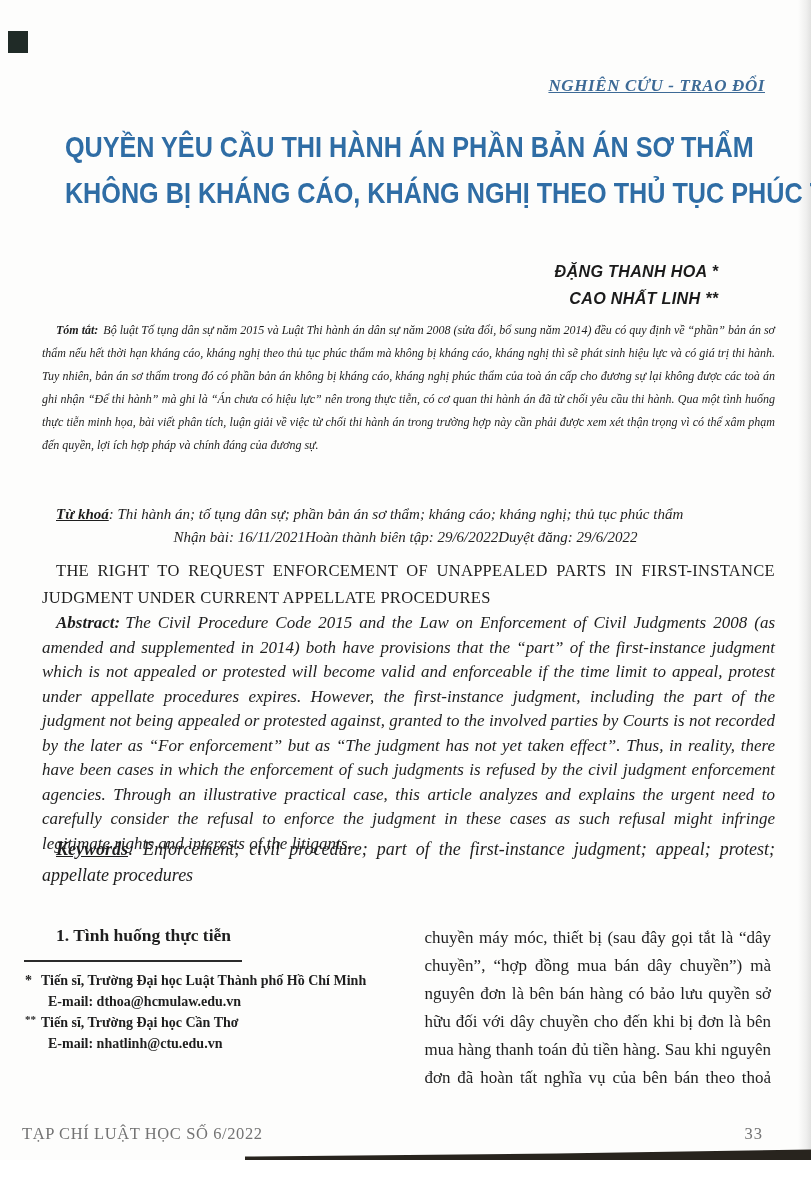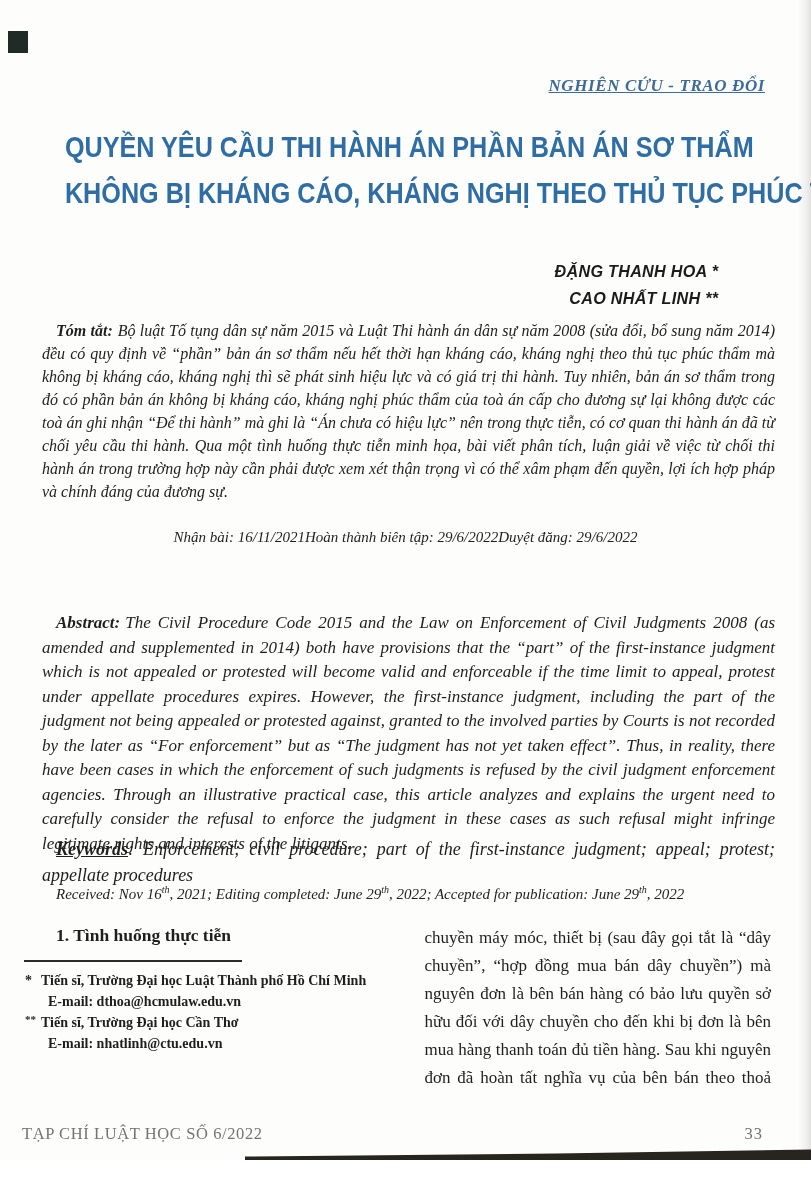--- a/index.html
+++ b/index.html
@@ -32,21 +32,21 @@
   .title-line{display:block;}
 
   
   .authors{top:258px;right:93px;text-align:right;
     font-family:"Liberation Sans","DejaVu Sans",sans-serif;
     font-weight:bold;font-style:italic;font-size:17px;line-height:27px;color:#1b1b1b;
     transform:scaleX(.95);transform-origin:100% 0;letter-spacing:.3px;}
 
   
   .para{margin:0;text-align:justify;}
-  .abstract-vi{top:319px;font-style:italic;font-size:16px;line-height:23px;text-indent:14px;}
+  .abstract-vi{top:319px;font-style:italic;font-size:12px;line-height:23px;text-indent:14px;}
   .lead{font-weight:bold;margin-right:5px;}
   .kw-label{font-weight:bold;text-decoration:underline;}
   .keywords-vi{top:503px;font-style:italic;font-size:15px;line-height:23px;text-indent:14px;}
   .dates{top:529px;font-style:italic;font-size:15px;display:flex;justify-content:center;
     padding-left:14px;padding-right:20px;}
   .title-en{top:557px;font-size:16.5px;line-height:27px;letter-spacing:.3px;text-indent:14px;}
   .abstract-en{top:611px;font-style:italic;font-size:17px;line-height:24.5px;text-indent:14px;}
   .keywords-en{top:836px;font-style:italic;font-size:18px;line-height:26px;text-indent:14px;}
   .received{top:882px;font-style:italic;font-size:15px;line-height:25px;text-indent:14px;}
   .received sup{font-size:10px;line-height:0;}
@@ -90,39 +90,40 @@
 
   <div class="authors abs" style="left:auto;">
     <div>ĐẶNG THANH HOA *</div>
     <div>CAO NHẤT LINH **</div>
   </div>
 
   <p class="abs para abstract-vi">
     <span class="lead">Tóm tắt:</span><span>Bộ luật Tố tụng dân sự năm 2015 và Luật Thi hành án dân sự năm 2008 (sửa đổi, bổ sung năm 2014) đều có quy định về “phần” bản án sơ thẩm nếu hết thời hạn kháng cáo, kháng nghị theo thủ tục phúc thẩm mà không bị kháng cáo, kháng nghị thì sẽ phát sinh hiệu lực và có giá trị thi hành. Tuy nhiên, bản án sơ thẩm trong đó có phần bản án không bị kháng cáo, kháng nghị phúc thẩm của toà án cấp cho đương sự lại không được các toà án ghi nhận “Để thi hành” mà ghi là “Án chưa có hiệu lực” nên trong thực tiễn, có cơ quan thi hành án đã từ chối yêu cầu thi hành. Qua một tình huống thực tiễn minh họa, bài viết phân tích, luận giải về việc từ chối thi hành án trong trường hợp này cần phải được xem xét thận trọng vì có thể xâm phạm đến quyền, lợi ích hợp pháp và chính đáng của đương sự.</span>
   </p>
 
+  <p class="abs para keywords-vi">
+    <span class="kw-label">Từ khoá</span><span>: Thi hành án; tố tụng dân sự; phần bản án sơ thẩm; kháng cáo; kháng nghị; thủ tục phúc thẩm</span>
+  </p>
 
   <div class="abs dates">
     <span>Nhận bài: 16/11/2021</span>
     <span>Hoàn thành biên tập: 29/6/2022</span>
     <span>Duyệt đăng: 29/6/2022</span>
   </div>
 
+  <p class="abs para title-en">THE RIGHT TO REQUEST ENFORCEMENT OF UNAPPEALED PARTS IN FIRST-INSTANCE JUDGMENT UNDER CURRENT APPELLATE PROCEDURES</p>
 
   <p class="abs para abstract-en">
     <span class="lead">Abstract:</span><span>The Civil Procedure Code 2015 and the Law on Enforcement of Civil Judgments 2008 (as amended and supplemented in 2014) both have provisions that the “part” of the first-instance judgment which is not appealed or protested will become valid and enforceable if the time limit to appeal, protest under appellate procedures expires. However, the first-instance judgment, including the part of the judgment not being appealed or protested against, granted to the involved parties by Courts is not recorded by the later as “For enforcement” but as “The judgment has not yet taken effect”. Thus, in reality, there have been cases in which the enforcement of such judgments is refused by the civil judgment enforcement agencies. Through an illustrative practical case, this article analyzes and explains the urgent need to carefully consider the refusal to enforce the judgment in these cases as such refusal might infringe legitimate rights and interests of the litigants.</span>
   </p>
 
   <p class="abs para keywords-en">
     <span class="kw-label">Keywords</span><span>: Enforcement; civil procedure; part of the first-instance judgment; appeal; protest; appellate procedures</span>
   </p>
 
-  <p class="abs para received">
-    <span>Received: Nov 16</span><sup>th</sup><span>, 2021; Editing completed: June 29</span><sup>th</sup><span>, 2022; Accepted for publication: June 29</span><sup>th</sup><span>, 2022</span>
-  </p>
 
   <div class="abs cols">
     <div class="col">
       <h2 class="sec-heading">1. Tình huống thực tiễn</h2>
       <hr class="fn-rule">
       <div class="footnotes">
         <div class="fn">
           <div class="fn-line">
             <span class="fn-marker">*</span>
               <span>Tiến sĩ, Trường Đại học Luật Thành phố Hồ Chí Minh</span>

